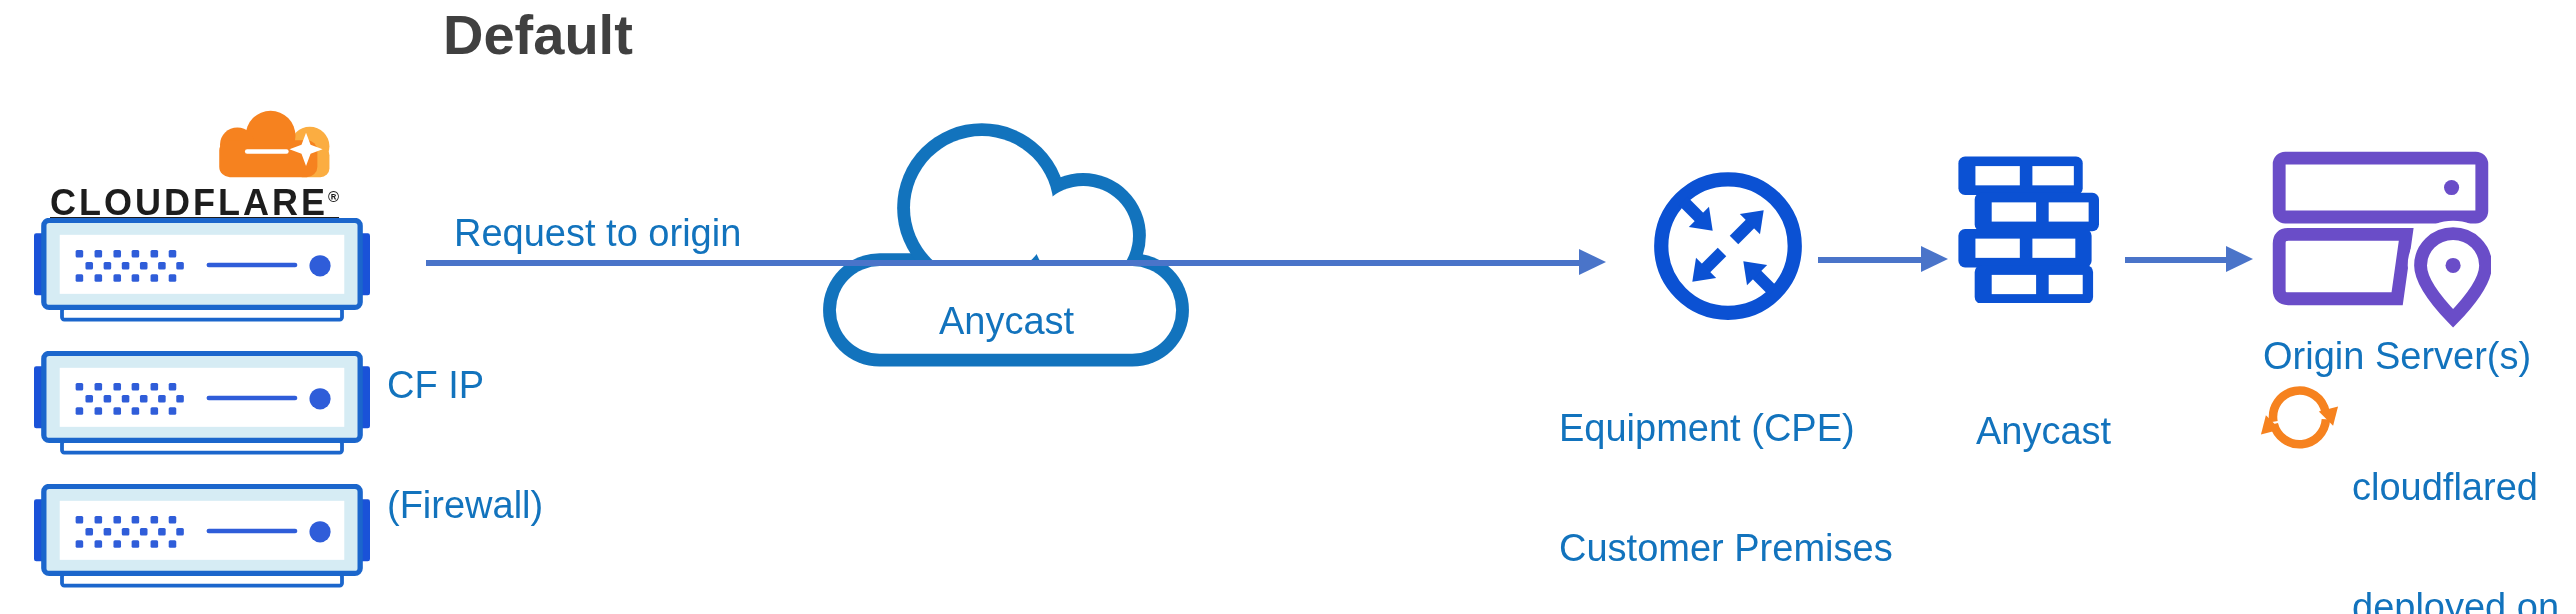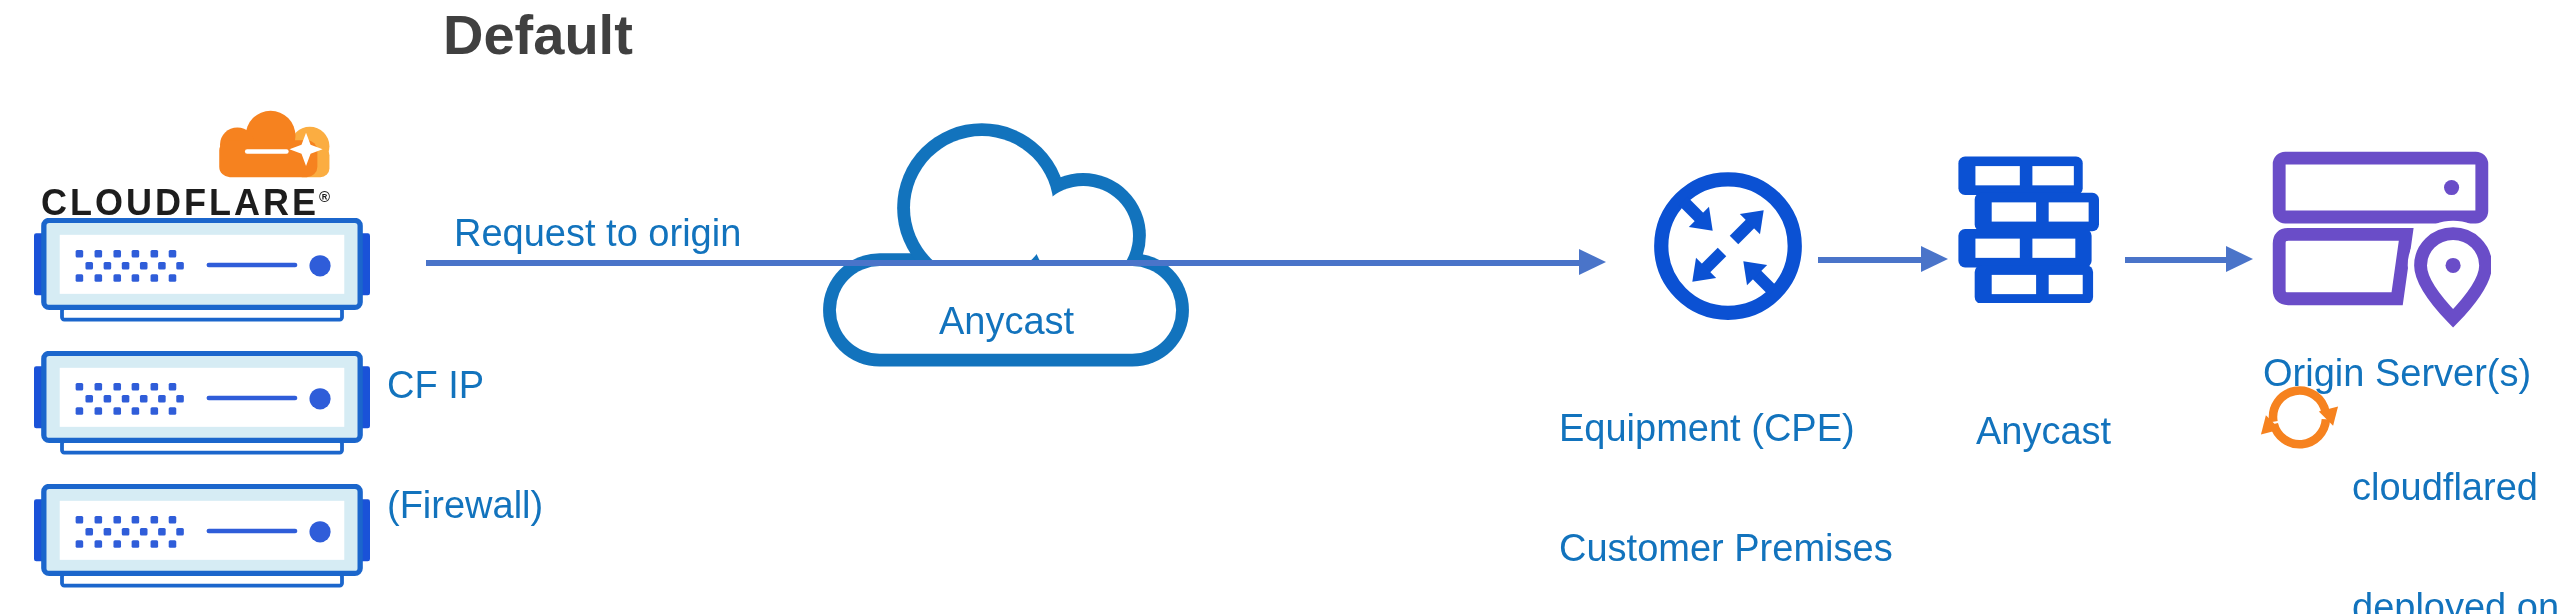--- a/index.html
+++ b/index.html
@@ -1,22 +1,22 @@
 <!DOCTYPE html>
 <html style="font-size:12px"><head>
 <meta charset="utf-8">
 <style>
   html,body{margin:0;padding:0;background:#fff;}
   body{width:2576px;height:614px;position:relative;overflow:hidden;
        font-family:"Liberation Sans","DejaVu Sans",sans-serif;}
   .abs{position:absolute;}
   .lbl{color:#1273BD;font-size:38px;line-height:40px;white-space:pre;}
   #title{left:443px;top:1.5px;font-size:56px;font-weight:600;color:#404040;}
-  #wordmark{left:41px;top:182px;font-size:36px;font-weight:700;color:#1d1d1d;
-            letter-spacing:3px;white-space:nowrap;}
+  #wordmark{left:50px;top:182px;font-size:36px;font-weight:700;color:#1d1d1d;
+            letter-spacing:3px;white-space:nowrap;text-decoration:underline;}
   #wordmark sup{font-size:15px;letter-spacing:0;}
   #logo-cloud{left:180px;top:104px;}
   .server{left:34px;width:336px;height:104px;}
   #srv1{top:218px;} #srv2{top:351px;} #srv3{top:484px;}
   
   .line{height:6px;background:#4A74C9;z-index:5;}
   .head{width:0;height:0;border-top:13.6px solid transparent;
         border-bottom:13.6px solid transparent;border-left:27px solid #4A74C9;z-index:5;}
   #line-main{left:426px;top:260px;width:1153px;}
   #head-main{left:1579px;top:249px;}
@@ -26,21 +26,21 @@
   #head-fw-origin{left:2226px;top:246px;}
   #request-label{left:454px;top:213px;}
   #cfip-label{left:387px;top:285px;}
   #internet-cloud{left:817px;top:111px;z-index:1;}
   #internet-label{left:893px;top:301px;width:227px;text-align:center;z-index:6;}
   #cpe-icon{left:1653px;top:171px;}
   #cpe-label{left:1559px;top:328px;}
   #firewall-icon{left:1951px;top:155px;}
   #firewall-label{left:1862px;top:331px;width:363px;text-align:center;}
   #origin-icon{left:2270px;top:149px;}
-  #origin-label{left:2263px;top:353px;width:250px;text-align:center;}
+  #origin-label{left:2263px;top:336px;width:250px;text-align:center;}
   #sync-icon{left:2257px;top:382px;}
   #cloudflared-label{left:2352px;top:387px;}
 </style>
 </head>
 <body>
 
 <div id="title" class="abs">Default</div>
 
 <svg id="logo-cloud" class="abs" width="160" height="77" viewBox="0 0 212 102">
   <g>

